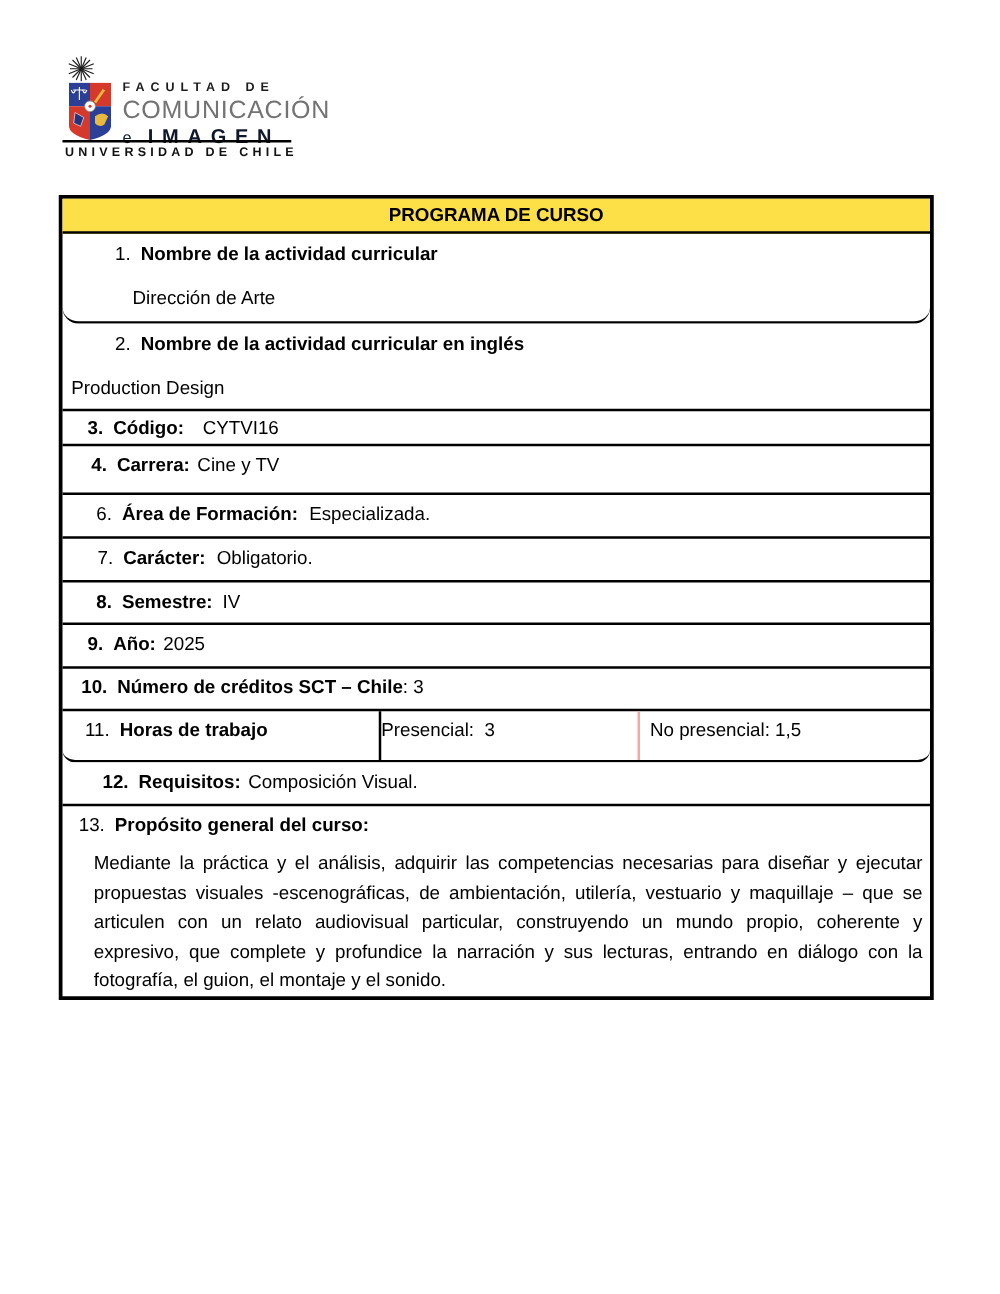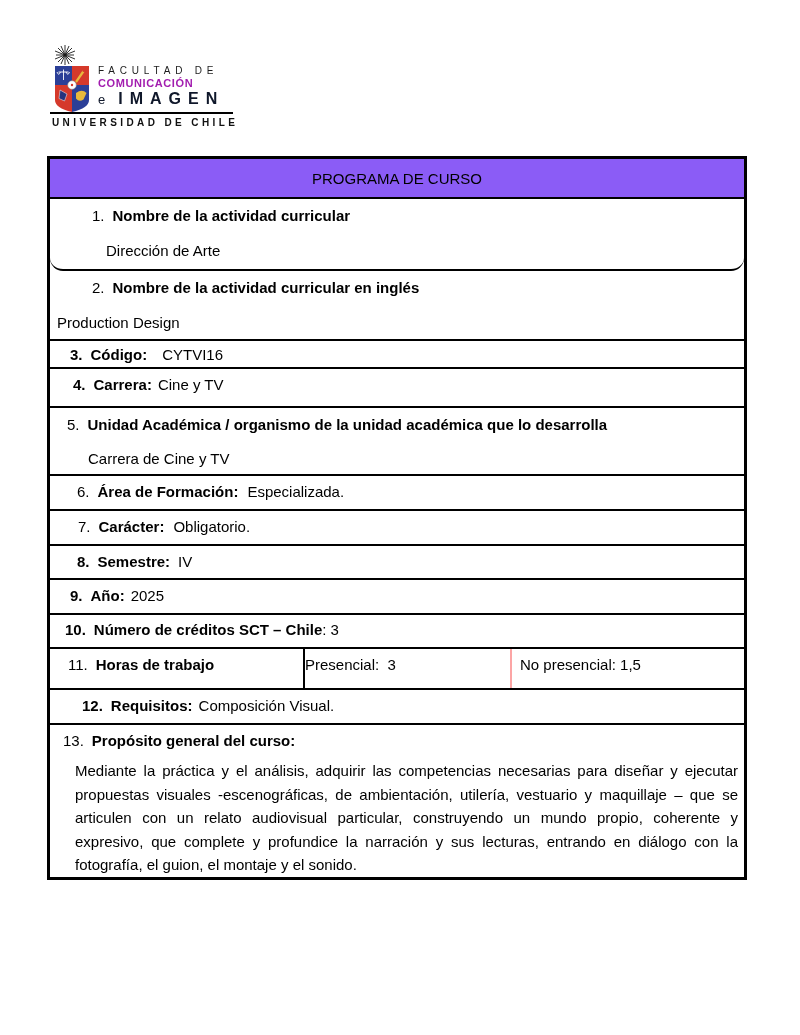--- a/index.html
+++ b/index.html
@@ -4,33 +4,33 @@
 <style>
   * { margin:0; padding:0; box-sizing:border-box; }
   html,body { background:#fff; }
   body { font-family:"Liberation Sans","DejaVu Sans",sans-serif; color:#000; }
   .page { position:relative; width:800px; height:1035px; background:#fff; overflow:hidden; }
 
   
   .logo { position:absolute; left:50px; top:44px; width:188px; height:86px; }
   .crest { position:absolute; left:2px; top:0; width:40px; height:70px; }
   .logo-text { position:absolute; left:48px; top:21px; white-space:nowrap; }
-  .l1 { font-size:10px; letter-spacing:4.8px; color:#1c1c1c; }
-  .l2 { font-size:11px; font-weight:bold; letter-spacing:0.6px; margin-top:1px; color:#a21caf; }
+  .l1 { font-size:10px; letter-spacing:4.8px; color:#1c1c1c;font-weight:bold; }
+  .l2 { font-size:20px; font-weight:normal; letter-spacing:0.6px; margin-top:1px; color:#737373; }
   .l3 { font-size:16px; font-weight:bold; margin-top:1px; color:#0f172a; }
   .l3 .e { font-size:13px; font-weight:normal; }
   .l3 .im { letter-spacing:7px; margin-left:13px; }
   .logo-rule { position:absolute; left:0; top:68px; width:183px; height:2px; background:#000; }
   .univ { position:absolute; left:2px; top:73px; font-size:10px; font-weight:bold; letter-spacing:3.4px; white-space:nowrap; color:#111; }
 
   
   .course-table { position:absolute; left:47px; top:156px; width:700px; border:3px solid #000; background:#fff; font-size:15px; }
   .t-row { border-bottom:2px solid #000; padding:0; }
   .t-row:last-child { border-bottom:none; }
-  .t-head { height:40px; background:#8b5cf6; display:flex; align-items:center; justify-content:center; font-weight:normal; }
+  .t-head { height:28px; background:#fde047; display:flex; align-items:center; justify-content:center; font-weight:bold; }
   .line { line-height:18px; }
   .num { display:inline-block; margin-right:8px; }
   .bold { font-weight:bold; }
   .valline { line-height:18px; }
   .pre { white-space:pre-wrap; }
 
   .r1 { min-height:72px; padding-top:8px; padding-left:42px;border-radius:13px; }
   .r1 .valline { margin-top:17px; margin-left:14px; }
   .r2 { min-height:70px; padding-top:8px; }
   .r2 .line { padding-left:42px; }
@@ -44,21 +44,21 @@
   .r8 { min-height:34px; padding-top:7px; padding-left:27px; }
   .r9 { min-height:35px; padding-top:7px; padding-left:20px; }
   .r10 { min-height:34px; padding-top:6px; padding-left:15px; }
   .r12 { min-height:35px; padding-top:7px; padding-left:32px; }
 
   .g15 { margin-left:15px; }
   .g9  { margin-left:9px; }
   .g8  { margin-left:8px; }
   .g6  { margin-left:6px; }
 
-  .r11 { min-height:41px; display:flex; align-items:stretch; }
+  .r11 { min-height:41px; display:flex; align-items:stretch;border-radius:10px; }
   .r11 .c { padding-top:7px; }
   .r11 .c1 { flex:0 0 253px; padding-left:18px; }
   .r11 .c2 { flex:0 0 207px; border-left:2px solid #000; padding-left:0; }
   .r11 .c3 { flex:1 1 auto; border-left:2px solid #fca5a5; padding-left:8px; }
 
   .r13 { min-height:131px; padding-top:7px; }
   .r13 .line { padding-left:13px; }
   .r13 .para { margin-top:9px; padding:0 6px 0 7px; font-size:15px; line-height:23.5px; text-align:justify;margin-left:18px; }
 </style>
 </head>
@@ -123,24 +123,20 @@
     </div>
 
     <div class="t-row r3">
       <div class="line"><span class="num bold">3.</span><span class="bold">Código:</span><span class="g15">CYTVI16</span></div>
     </div>
 
     <div class="t-row r4">
       <div class="line"><span class="num bold">4.</span><span class="bold">Carrera:</span><span class="g6">Cine y TV</span></div>
     </div>
 
-    <div class="t-row r5">
-      <div class="line"><span class="num">5.</span><span class="bold">Unidad Académica / organismo de la unidad académica que lo desarrolla</span></div>
-      <div class="valline">Carrera de Cine y TV</div>
-    </div>
 
     <div class="t-row r6">
       <div class="line"><span class="num">6.</span><span class="bold">Área de Formación:</span><span class="g9">Especializada.</span></div>
     </div>
 
     <div class="t-row r7">
       <div class="line"><span class="num">7.</span><span class="bold">Carácter:</span><span class="g9">Obligatorio.</span></div>
     </div>
 
     <div class="t-row r8">

